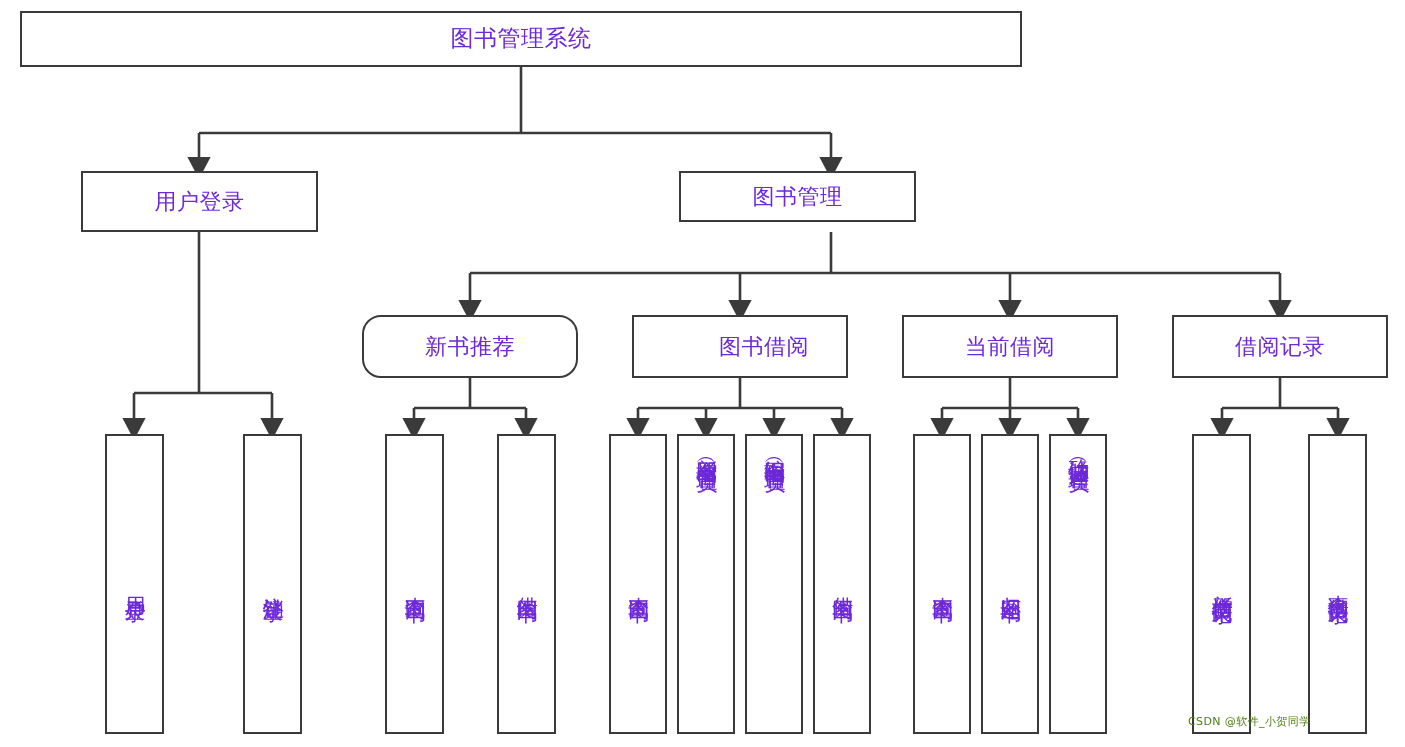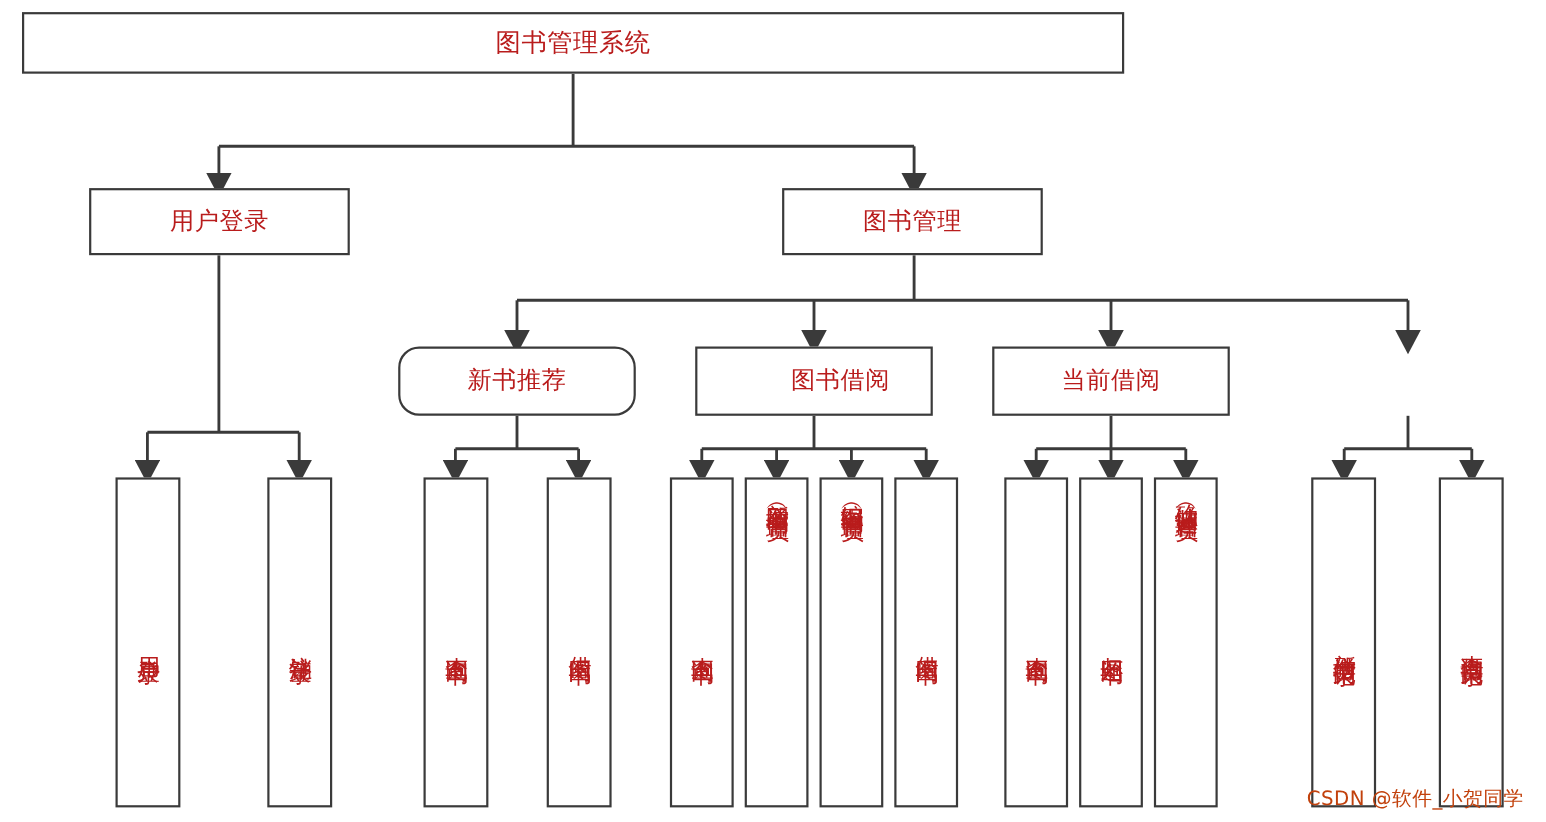--- a/index.html
+++ b/index.html
@@ -27,22 +27,23 @@
     pointer-events: none;
   }
   .node {
     position: absolute;
     box-sizing: border-box;
     background: #ffffff;
     border: 2.4px solid #3a3a3a;
     display: flex;
     align-items: center;
     justify-content: center;
-    color: #b91c1c;
+    color: #6d28d9;
     z-index: 3;
+    font-family: Liberation Serif, serif;
   }
   .node .cap {
     display: block;
     line-height: 1.08;
     letter-spacing: 0.5px;
     white-space: pre;
   }
   
   .node.horiz .cap {
     font-size: 22px;
@@ -65,22 +66,22 @@
     letter-spacing: 2px;
   }
   .node.vert.mid {
     align-items: center;
     padding-top: 0;
   }
   .watermark {
     position: absolute;
     left: 1188px;
     top: 714px;
-    font-size: 18px;
-    color: #c2410c;
+    font-size: 11px;
+    color: #4d7c0f;
     white-space: nowrap;
     letter-spacing: 0.4px;
     z-index: 6;
   }
 </style>
 </head>
 <body>
 
 <div id="canvas">
 
@@ -135,36 +136,39 @@
   </svg>
 
   <div class="node horiz root" style="left:20px; top:11px; width:1002px; height:56px;">
     <span class="cap">图书管理系统</span>
   </div>
 
   <div class="node horiz" style="left:81px; top:171px; width:237px; height:61px;">
     <span class="cap">用户登录</span>
   </div>
 
-  <div class="node horiz" style="left:711px; top:171px; width:237px; height:61px;">
+  <div class="node horiz" style="left:679px; top:171px; width:237px; height:51px;">
     <span class="cap">图书管理</span>
   </div>
 
   <div class="node horiz" style="left:362px; top:315px; width:216px; height:63px;border-radius:19px;">
     <span class="cap">新书推荐</span>
   </div>
 
   <div class="node horiz" style="left:632px; top:315px; width:216px; height:63px;padding-left:48px;">
     <span class="cap">图书借阅</span>
   </div>
 
   <div class="node horiz" style="left:902px; top:315px; width:216px; height:63px;justify-content:center;">
     <span class="cap">当前借阅</span>
   </div>
 
+  <div class="node horiz" style="left:1172px; top:315px; width:216px; height:63px;">
+    <span class="cap">借阅记录</span>
+  </div>
 
   <div class="node vert mid" style="left:105px; top:434px; width:59px; height:300px;">
     <span class="cap">用户登录</span>
   </div>
 
   <div class="node vert mid" style="left:243px; top:434px; width:59px; height:300px;">
     <span class="cap">注销登录</span>
   </div>
 
   <div class="node vert mid" style="left:385px; top:434px; width:59px; height:300px;">

